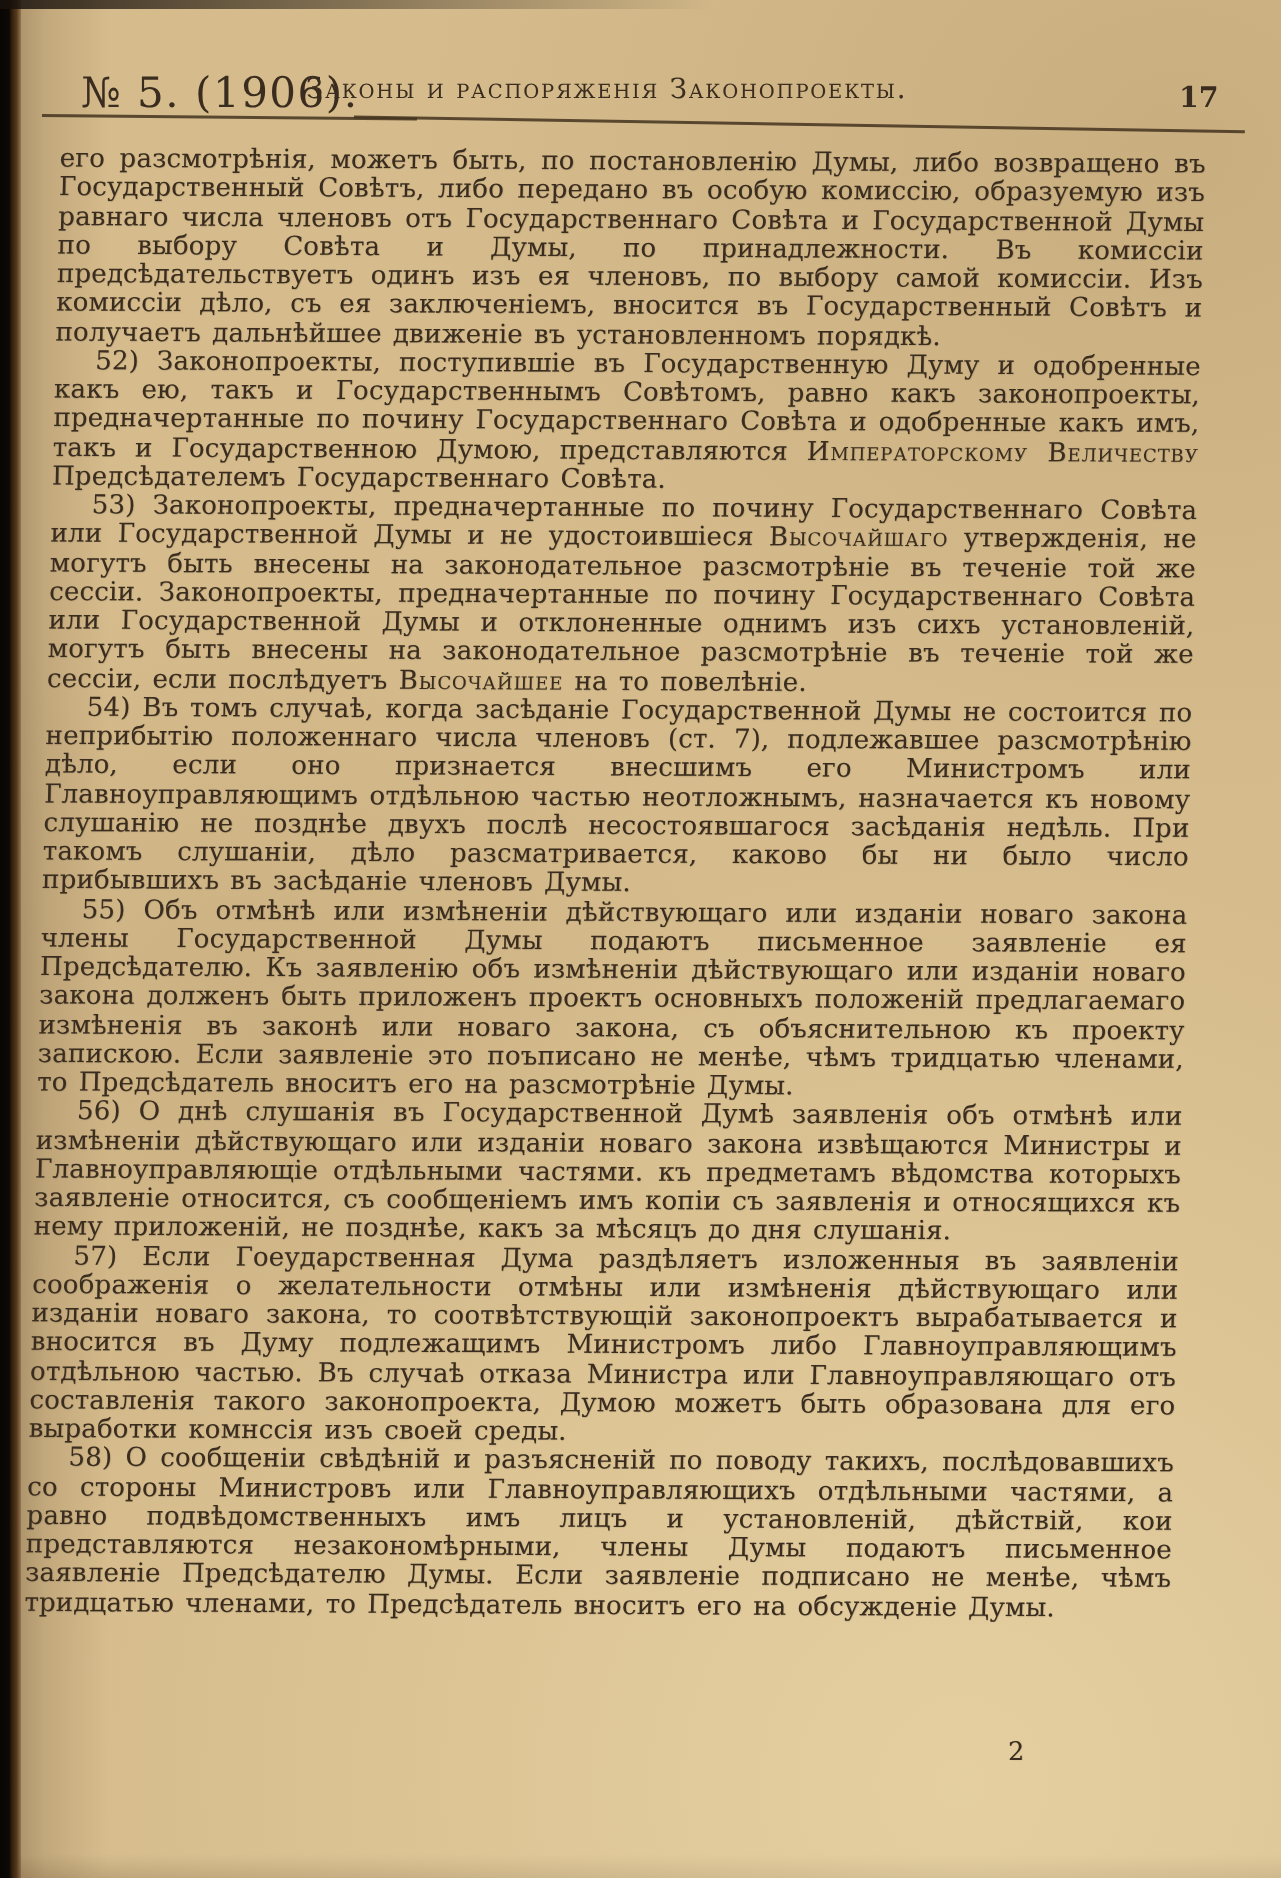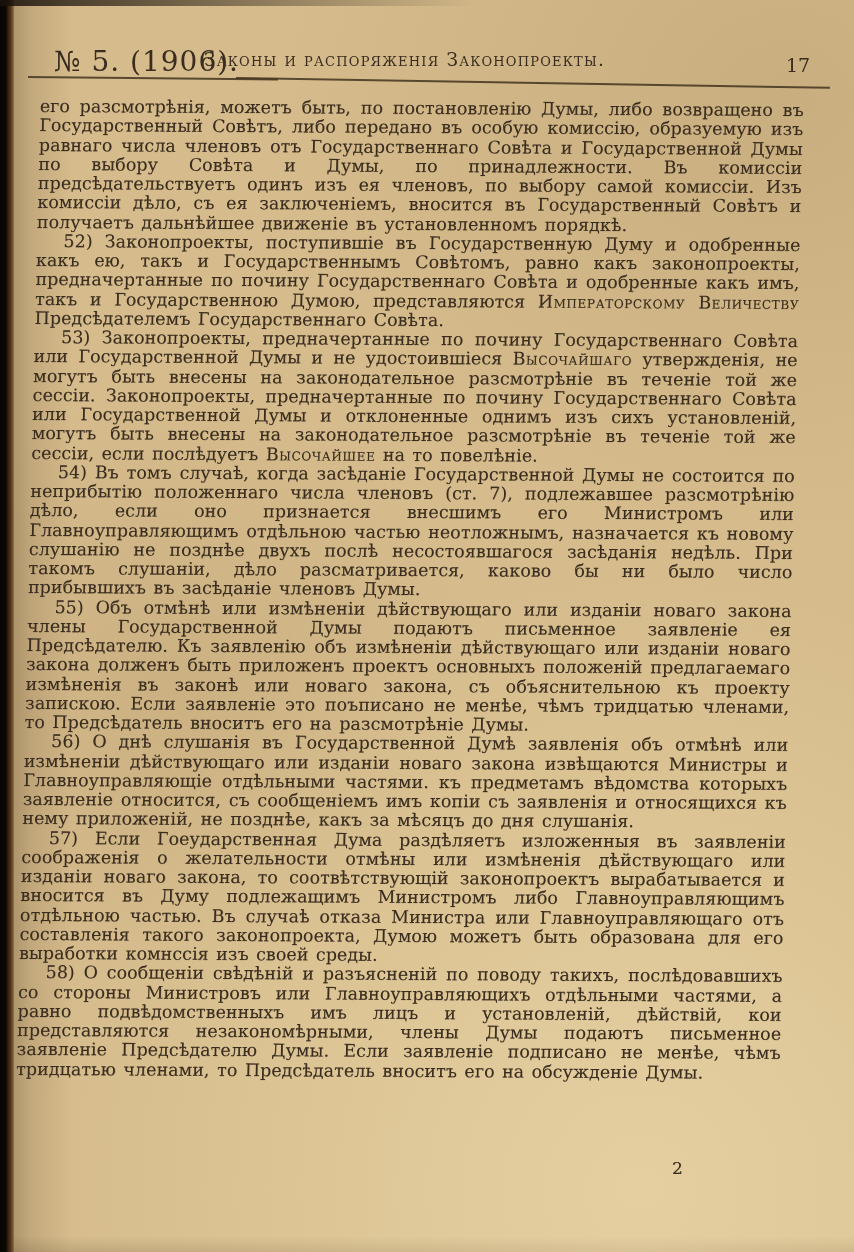--- a/index.html
+++ b/index.html
@@ -29,20 +29,21 @@
     position:absolute; left:54px; top:45px;
     font-size:28px; letter-spacing:1px; white-space:nowrap;text-align:center;
   }
   .header-title {
     position:absolute; left:204px; top:49px;
     font-size:18.5px; font-variant:small-caps; letter-spacing:1.2px; white-space:nowrap;
   }
   .header-pageno {
     position:absolute; left:786px; top:54px;
     font-size:19px;
+    font-weight:bold;
   }
   .rule { position:absolute; height:2px; background:#43341f; opacity:0.85; }
   .rule-a { left:28px; top:76px; width:250px; transform:rotate(0.55deg); transform-origin:0 0; }
   .rule-b { left:236px; top:77px; width:594px; transform:rotate(0.95deg); transform-origin:0 0; }
   .body-text {
     position:absolute; left:40px; top:97px; width:764px;
     font-size:17.4px; line-height:19.25px;
     text-align:justify; word-spacing:1.8px; letter-spacing:0.1px;
     transform:rotate(0.3deg) skewX(-1.1deg); transform-origin:0 0;
     text-shadow:0.3px 0.3px 0.6px rgba(58,45,31,0.35);

